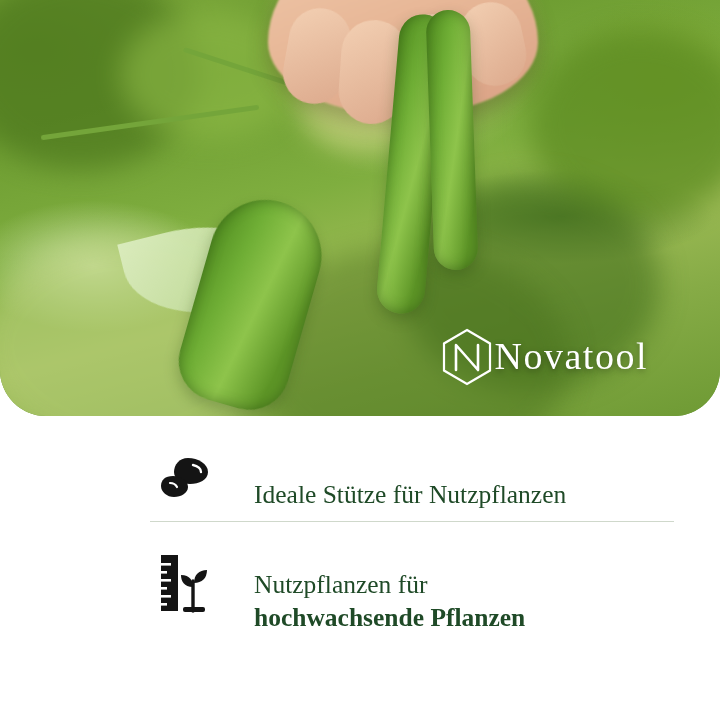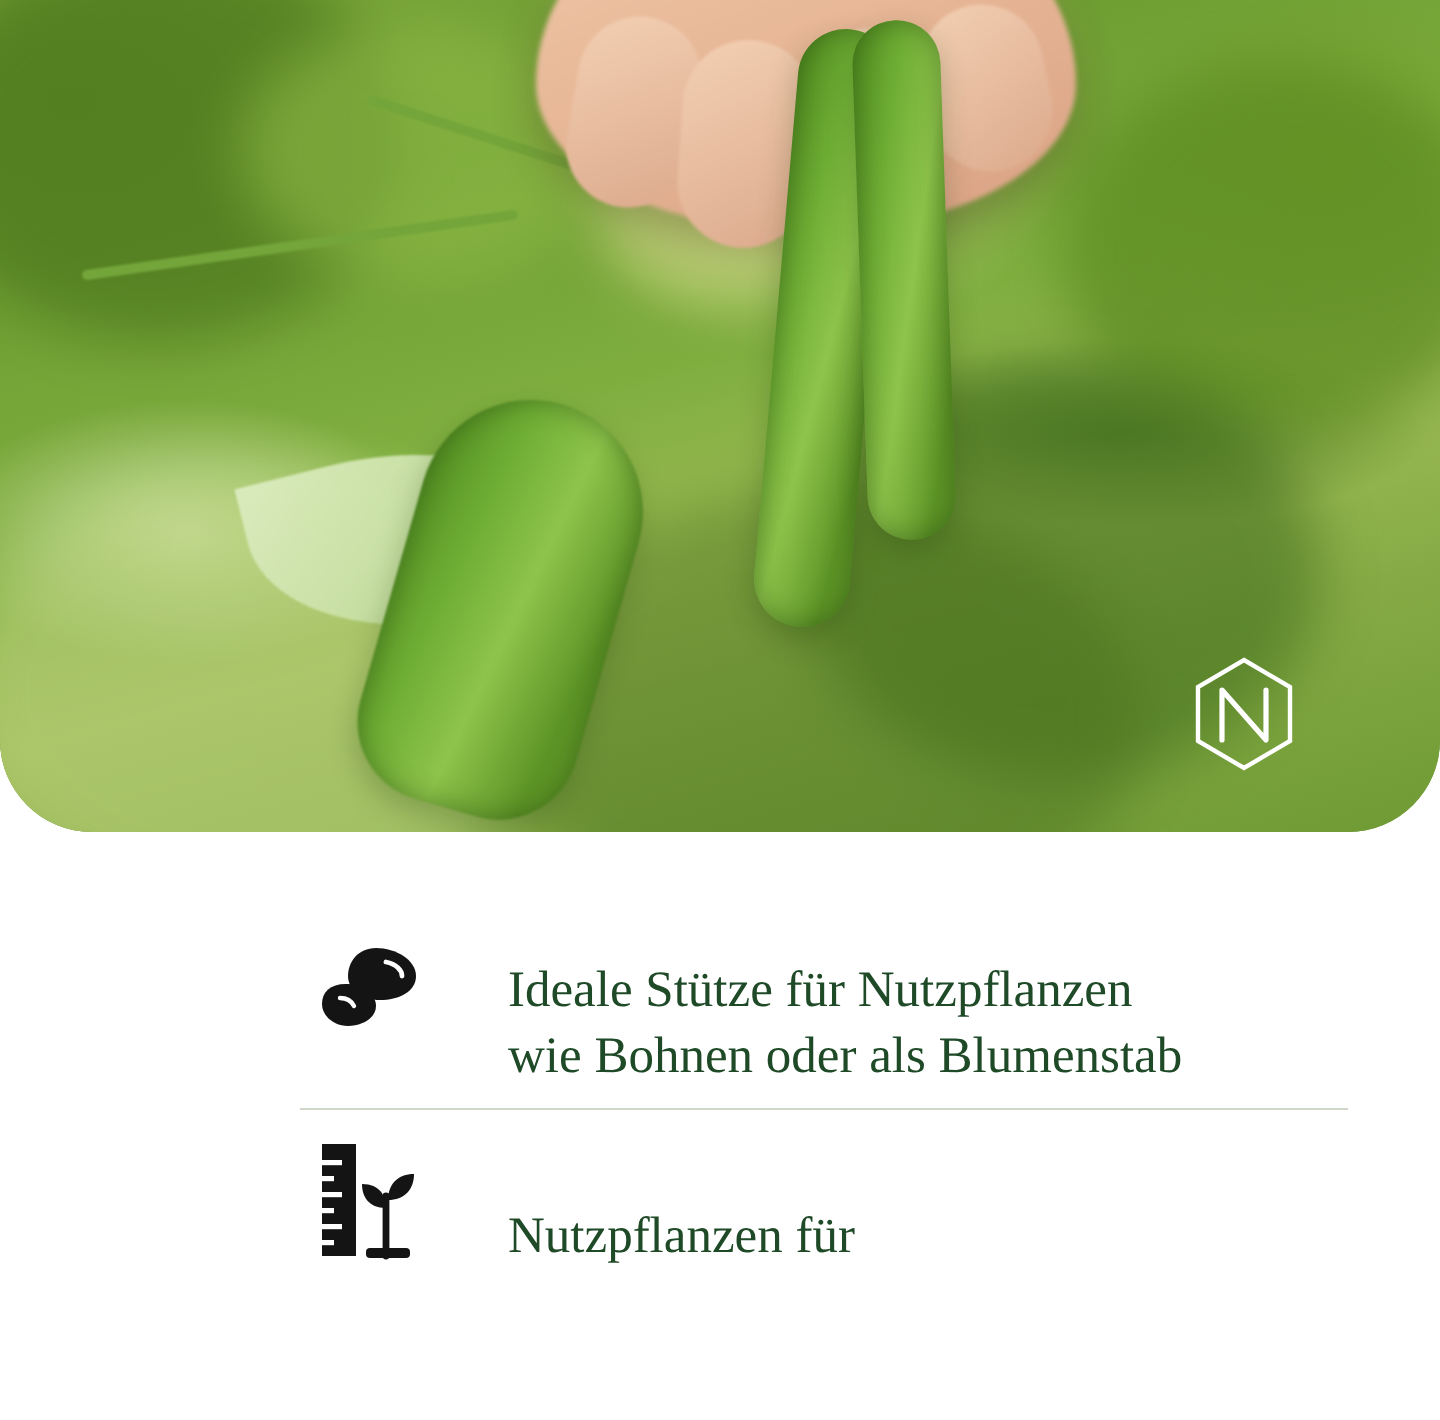--- a/index.html
+++ b/index.html
@@ -197,37 +197,37 @@
     <div class="leaf leaf-1"></div>
     <div class="pod pod-c"></div>
 
     <div class="logo">
       <span class="logo-mark">
         <svg width="52" height="58" viewBox="0 0 52 58" fill="none" aria-hidden="true">
           <polygon points="26,2 49,15.5 49,42.5 26,56 3,42.5 3,15.5" stroke="#ffffff" stroke-width="2.2" fill="none"></polygon>
           <path d="M15 42 V17 L37 42 V17" stroke="#ffffff" stroke-width="2.6" fill="none" stroke-linecap="round" stroke-linejoin="round"></path>
         </svg>
       </span>
+      <span class="logo-text">Novatool</span>
     </div>
   </div>
 
   <div class="features">
 
     <div class="feature">
       <span class="feature-icon">
         <svg width="56" height="46" viewBox="0 0 56 46" aria-hidden="true">
           <path d="M30 4c10 0 20 6 20 14s-9 12-18 12-16-5-16-12S21 4 30 4z" fill="#141414"></path>
           <path d="M35 11c5 1 8 4 8 7" stroke="#ffffff" stroke-width="2.4" fill="none" stroke-linecap="round"></path>
           <path d="M15 22c8 0 15 5 15 11s-7 10-14 10S3 38 3 32s4-10 12-10z" fill="#141414"></path>
           <path d="M12 29c4 0 6 2 7 4" stroke="#ffffff" stroke-width="2.2" fill="none" stroke-linecap="round"></path>
         </svg>
       </span>
       <div class="feature-text">
         <span class="line">Ideale Stütze für Nutzpflanzen</span>
-        <span class="line">wie Bohnen oder als Blumenstab</span>
       </div>
     </div>
 
 
     <div class="feature">
       <span class="feature-icon">
         <svg width="58" height="60" viewBox="0 0 58 60" aria-hidden="true">
           <rect x="4" y="2" width="17" height="56" fill="#141414"></rect>
           <g fill="#ffffff">
             <rect x="4" y="10" width="10" height="2.6"></rect>
@@ -238,17 +238,18 @@
             <rect x="4" y="50" width="6" height="2.6"></rect>
           </g>
           <path d="M36 58V28" stroke="#141414" stroke-width="3.4" fill="none" stroke-linecap="round"></path>
           <path d="M36 34c-9 0-12-6-12-12 9 0 12 6 12 12z" fill="#141414"></path>
           <path d="M37 30c0-8 5-13 13-13 0 8-5 13-13 13z" fill="#141414"></path>
           <rect x="26" y="54" width="22" height="5" rx="2" fill="#141414"></rect>
         </svg>
       </span>
       <div class="feature-text">
         <span class="line">Nutzpflanzen für</span>
+        <span class="line allbold">hochwachsende Pflanzen</span>
       </div>
     </div>
 
   </div>
 </div>
 
 </body></html>

